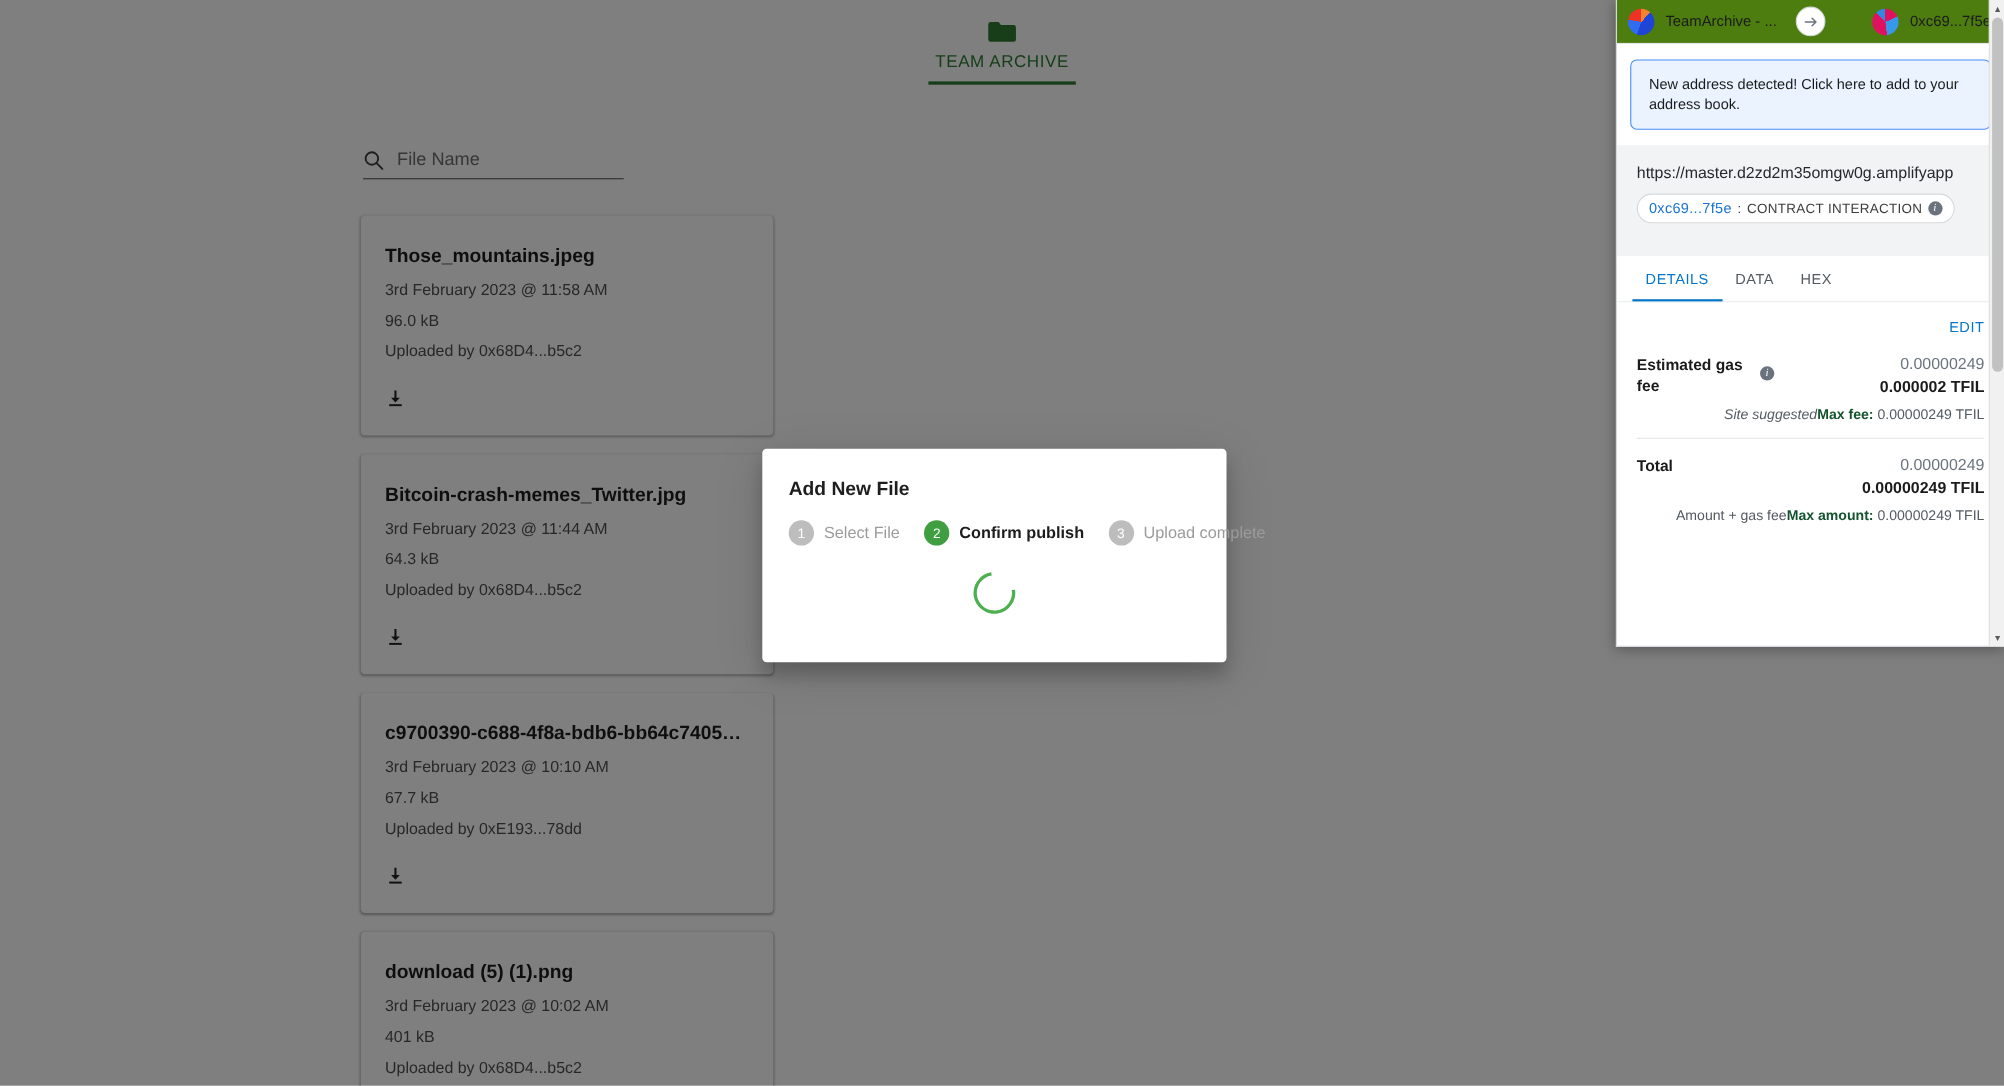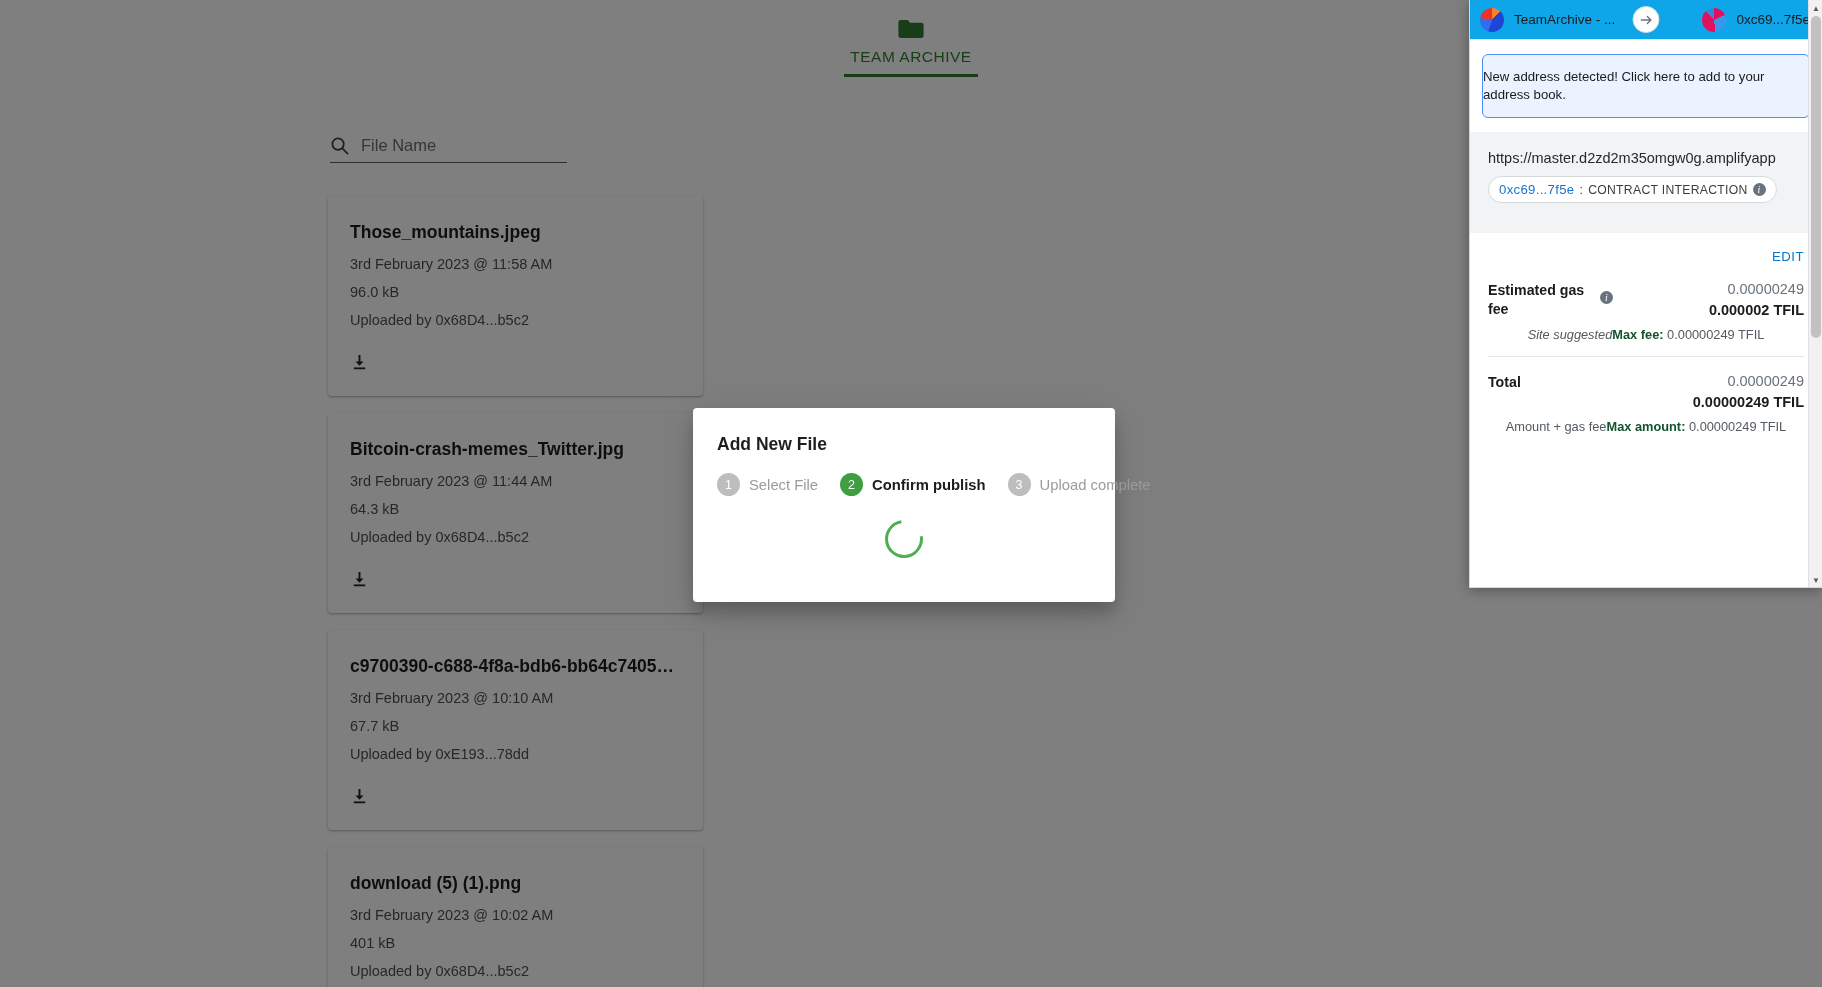--- a/index.html
+++ b/index.html
@@ -207,21 +207,21 @@
     overflow: hidden;
     font-family: "Liberation Sans", sans-serif;
   }
   #mm-header {
     height: 40px;
     display: flex;
     align-items: center;
     padding: 0 10px;
     border-bottom: 1px solid #e3e6e9;
     position: relative;
-    background: #0ea5e9;
+    background: #4d7c0f;
   }
   .mm-party { display: flex; align-items: center; gap: 10px; }
   .identicon {
     width: 24px; height: 24px;
     border-radius: 50%;
     flex: 0 0 auto;
     position: relative;
     overflow: hidden;
   }
   .identicon-a { background: conic-gradient(#f5822e 0 12%, #1f45d6 12% 55%, #2f6cf0 55% 78%, #ee3224 78% 100%); }
@@ -248,21 +248,21 @@
     justify-content: center;
     color: #6a737d;
   }
   #mm-party-right { position: absolute; right: 12px; display: flex; align-items: center; gap: 10px; }
 
   #mm-alert {
     margin: 14px 12px 0 12px;
     background: #eaf3ff;
     border: 1px solid #4b8df8;
     border-radius: 6px;
-    padding: 13px 0;
+    padding: 13px 16px;
     font-size: 13.2px;
     line-height: 1.38;
     color: #1b1b1b;
     cursor: pointer;
   }
 
   #mm-origin-block {
     padding: 18px 18px 0 18px;
     background: #f2f3f4;
     margin-top: 14px;
@@ -322,21 +322,21 @@
   #mm-edit-row { text-align: right; padding: 14px 0 8px 0; }
   #mm-edit-link { color: #0376c9; font-size: 13.2px; letter-spacing: .5px; cursor: pointer; }
 
   .fee-row { padding: 8px 0 14px 0; }
   .fee-top { display: flex; align-items: flex-start; }
   .fee-label { font-size: 14.2px; font-weight: bold; color: #1b1b1b; width: 112px; line-height: 1.3; }
   .fee-info { padding-top: 6px; width: 36px; }
   .fee-values { flex: 1; text-align: right; }
   .fee-native { font-size: 14.5px; color: #6a737d; }
   .fee-fiat { font-size: 14.5px; font-weight: bold; color: #1b1b1b; margin-top: 5px; }
-  .fee-bottom { display: flex; justify-content: center; margin-top: 9px; align-items: baseline; }
+  .fee-bottom { display: flex; justify-content: flex-end; margin-top: 9px; align-items: baseline; }
   .fee-sub-left { font-size: 12.8px; color: #535a61; font-style: italic; }
   .fee-sub-right { font-size: 12.8px; color: #535a61; }
   .fee-sub-right b { color: #14532d; }
   .fee-divider { border-top: 1px solid #e3e6e9; }
 
   
   #mm-scrollbar {
     position: absolute;
     right: 0; top: 0;
     width: 14px;
@@ -501,20 +501,25 @@
       <span id="mm-contract-addr">0xc69...7f5e</span>
       <span>:</span>
       <span>CONTRACT INTERACTION</span>
       <span class="info-dot">i</span>
     </div>
     <div id="mm-origin-identicon">
       <span class="identicon identicon-b identicon-big"></span>
     </div>
   </div>
 
+  <div id="mm-tabs">
+    <div class="mm-tab active">DETAILS</div>
+    <div class="mm-tab">DATA</div>
+    <div class="mm-tab">HEX</div>
+  </div>
 
   <div id="mm-details">
     <div id="mm-edit-row">
       <span id="mm-edit-link">EDIT</span>
     </div>
 
     <div class="fee-row">
       <div class="fee-top">
         <div class="fee-label">Estimated gas fee</div>
         <div class="fee-info">

